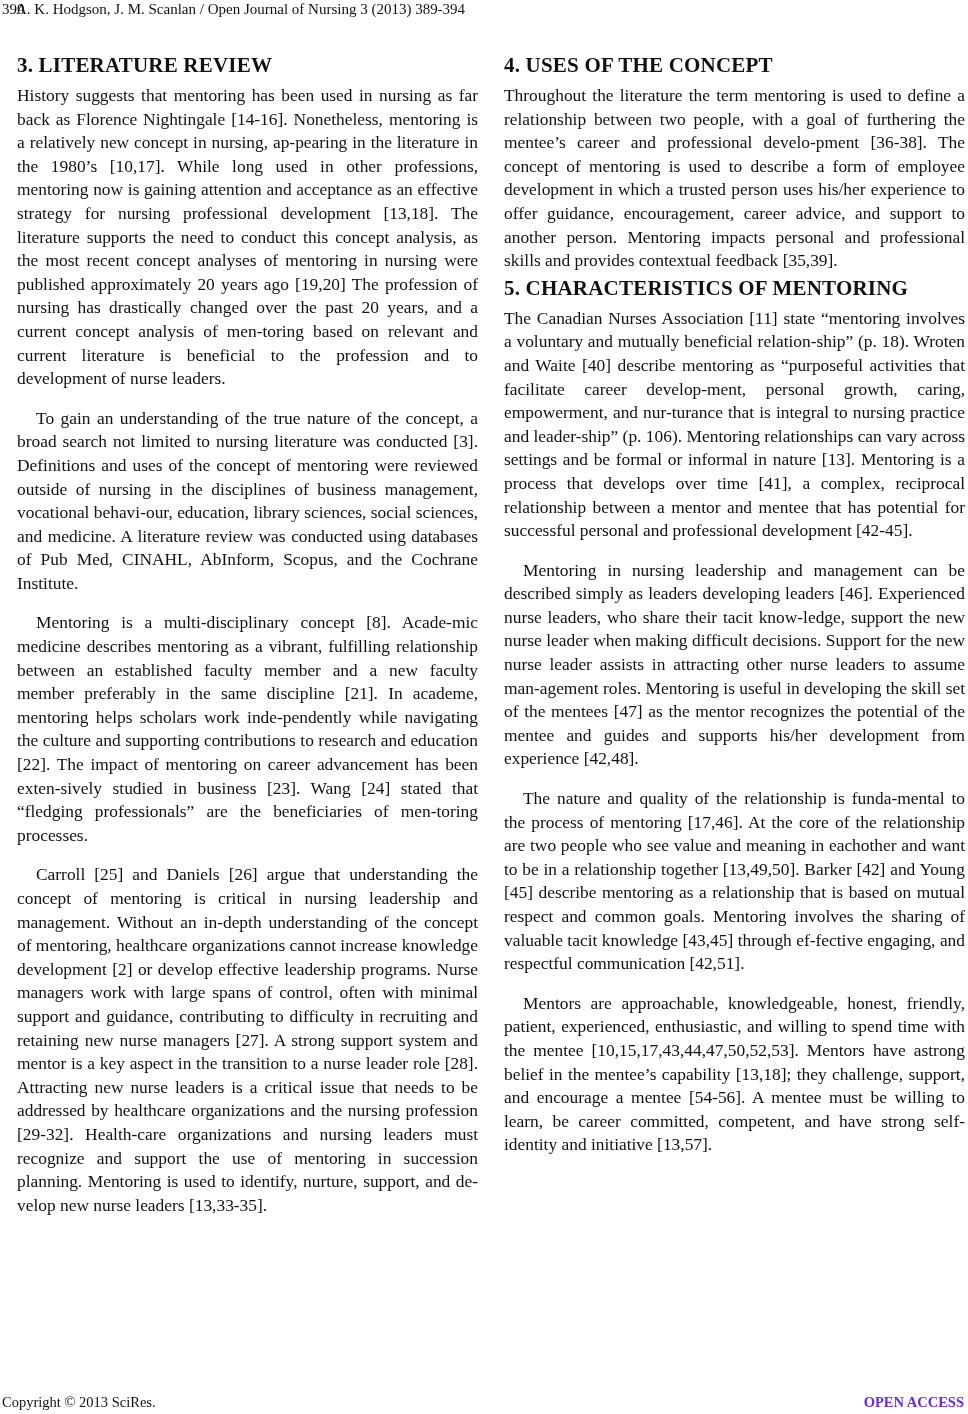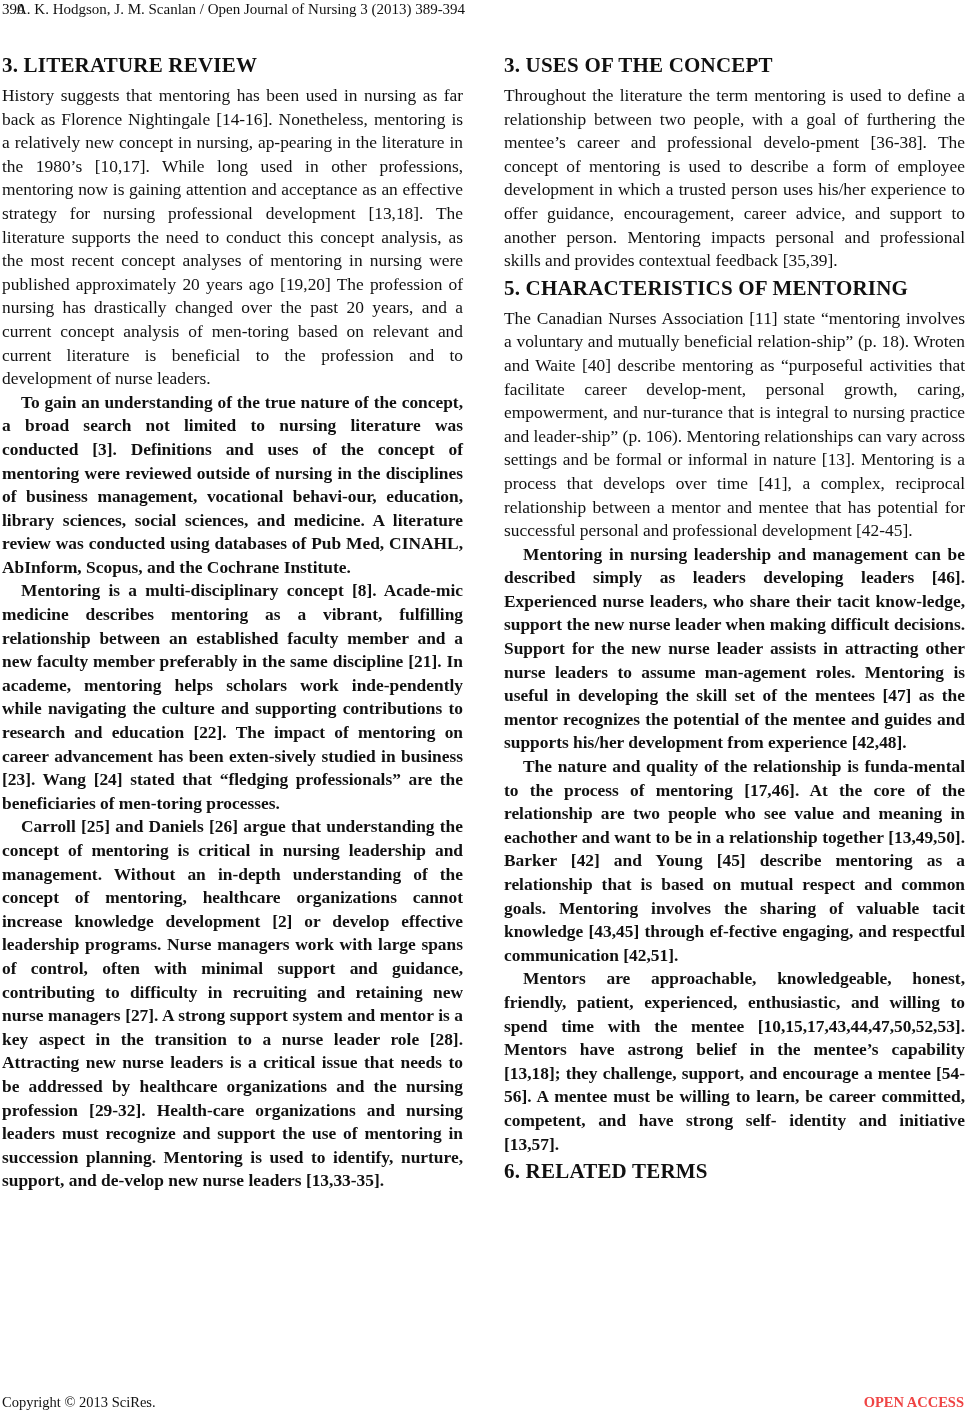--- a/index.html
+++ b/index.html
@@ -10,29 +10,29 @@
   .running-header {
     position: absolute; top: 0; left: 0; width: 845px; height: 20px;
     font-size: 15px; line-height: 18px;
   }
   .running-header .page-num { position: absolute; left: 2px; top: 0; }
   .running-header .citation { position: absolute; left: 16px; width: 968px; top: 0; }
   .column {
     position: absolute; top: 50px; width: 461px;
     font-size: 17.4px; line-height: 23.6px; text-align: justify;
   }
-  .col-left { left: 2px; }
+  .col-left { left: 17px; }
   .col-right { left: 504px; }
   .column h2 {
     font-size: 21px; font-weight: bold; margin: 0 0 4px 0; line-height: 30px;
     letter-spacing: 0.2px; text-align: left; white-space: nowrap;
   }
   .column h2.spaced { }
   .column p { margin: 0; }
-  .column p.indent { text-indent: 19px; margin-top: 0; font-weight: bold; }
+  .column p.indent { text-indent: 19px; margin-top: 16px; }
   .column p.first { margin-top: 0; }
   .footer {
     position: absolute; top: 1394px; left: 0; width: 968px; height: 20px; font-size: 14.5px;
   }
   .footer .copyright { position: absolute; left: 2px; top: 0; }
   .footer .open-access { position: absolute; right: 4px; top: 0; font-weight: bold; }
 </style>
 </head>
 <body>
 
@@ -43,28 +43,27 @@
 
 <div class="column col-left">
   <h2>3. LITERATURE REVIEW</h2>
   <p class="first">History suggests that mentoring has been used in nursing as far back as Florence Nightingale [14-16]. Nonetheless, mentoring is a relatively new concept in nursing, ap-pearing in the literature in the 1980’s [10,17]. While long used in other professions, mentoring now is gaining attention and acceptance as an effective strategy for nursing professional development [13,18]. The literature supports the need to conduct this concept analysis, as the most recent concept analyses of mentoring in nursing were published approximately 20 years ago [19,20] The profession of nursing has drastically changed over the past 20 years, and a current concept analysis of men-toring based on relevant and current literature is beneficial to the profession and to development of nurse leaders.</p>
   <p class="indent">To gain an understanding of the true nature of the concept, a broad search not limited to nursing literature was conducted [3]. Definitions and uses of the concept of mentoring were reviewed outside of nursing in the disciplines of business management, vocational behavi-our, education, library sciences, social sciences, and medicine. A literature review was conducted using databases of Pub Med, CINAHL, AbInform, Scopus, and the Cochrane Institute.</p>
   <p class="indent">Mentoring is a multi-disciplinary concept [8]. Acade-mic medicine describes mentoring as a vibrant, fulfilling relationship between an established faculty member and a new faculty member preferably in the same discipline [21]. In academe, mentoring helps scholars work inde-pendently while navigating the culture and supporting contributions to research and education [22]. The impact of mentoring on career advancement has been exten-sively studied in business [23]. Wang [24] stated that “fledging professionals” are the beneficiaries of men-toring processes.</p>
   <p class="indent">Carroll [25] and Daniels [26] argue that understanding the concept of mentoring is critical in nursing leadership and management. Without an in-depth understanding of the concept of mentoring, healthcare organizations cannot increase knowledge development [2] or develop effective leadership programs. Nurse managers work with large spans of control, often with minimal support and guidance, contributing to difficulty in recruiting and retaining new nurse managers [27]. A strong support system and mentor is a key aspect in the transition to a nurse leader role [28]. Attracting new nurse leaders is a critical issue that needs to be addressed by healthcare organizations and the nursing profession [29-32]. Health-care organizations and nursing leaders must recognize and support the use of mentoring in succession planning. Mentoring is used to identify, nurture, support, and de-velop new nurse leaders [13,33-35].</p>
 </div>
 
 <div class="column col-right">
-  <h2>3. USES OF THE CONCEPT</h2>
+  <h2>4. USES OF THE CONCEPT</h2>
   <p class="first">Throughout the literature the term mentoring is used to define a relationship between two people, with a goal of furthering the mentee’s career and professional develo-pment [36-38]. The concept of mentoring is used to describe a form of employee development in which a trusted person uses his/her experience to offer guidance, encouragement, career advice, and support to another person. Mentoring impacts personal and professional skills and provides contextual feedback [35,39].</p>
 
   <h2 class="spaced">5. CHARACTERISTICS OF MENTORING</h2>
   <p class="first">The Canadian Nurses Association [11] state “mentoring involves a voluntary and mutually beneficial relation-ship” (p. 18). Wroten and Waite [40] describe mentoring as “purposeful activities that facilitate career develop-ment, personal growth, caring, empowerment, and nur-turance that is integral to nursing practice and leader-ship” (p. 106). Mentoring relationships can vary across settings and be formal or informal in nature [13]. Mentoring is a process that develops over time [41], a complex, reciprocal relationship between a mentor and mentee that has potential for successful personal and professional development [42-45].</p>
   <p class="indent">Mentoring in nursing leadership and management can be described simply as leaders developing leaders [46]. Experienced nurse leaders, who share their tacit know-ledge, support the new nurse leader when making difficult decisions. Support for the new nurse leader assists in attracting other nurse leaders to assume man-agement roles. Mentoring is useful in developing the skill set of the mentees [47] as the mentor recognizes the potential of the mentee and guides and supports his/her development from experience [42,48].</p>
   <p class="indent">The nature and quality of the relationship is funda-mental to the process of mentoring [17,46]. At the core of the relationship are two people who see value and meaning in eachother and want to be in a relationship together [13,49,50]. Barker [42] and Young [45] describe mentoring as a relationship that is based on mutual respect and common goals. Mentoring involves the sharing of valuable tacit knowledge [43,45] through ef-fective engaging, and respectful communication [42,51].</p>
   <p class="indent">Mentors are approachable, knowledgeable, honest, friendly, patient, experienced, enthusiastic, and willing to spend time with the mentee [10,15,17,43,44,47,50,52,53]. Mentors have astrong belief in the mentee’s capability [13,18]; they challenge, support, and encourage a mentee [54-56]. A mentee must be willing to learn, be career committed, competent, and have strong self- identity and initiative [13,57].</p>
 
-  <h2 class="spaced">6. RELATED TERMS</h2>
 </div>
 
 <div class="footer">
   <span class="copyright">Copyright © 2013 SciRes.</span>
-  <span class="open-access" style="color: #ef4444;">OPEN ACCESS</span>
+  <span class="open-access" style="color: #6d28d9;">OPEN ACCESS</span>
 </div>
 
 </body></html>

